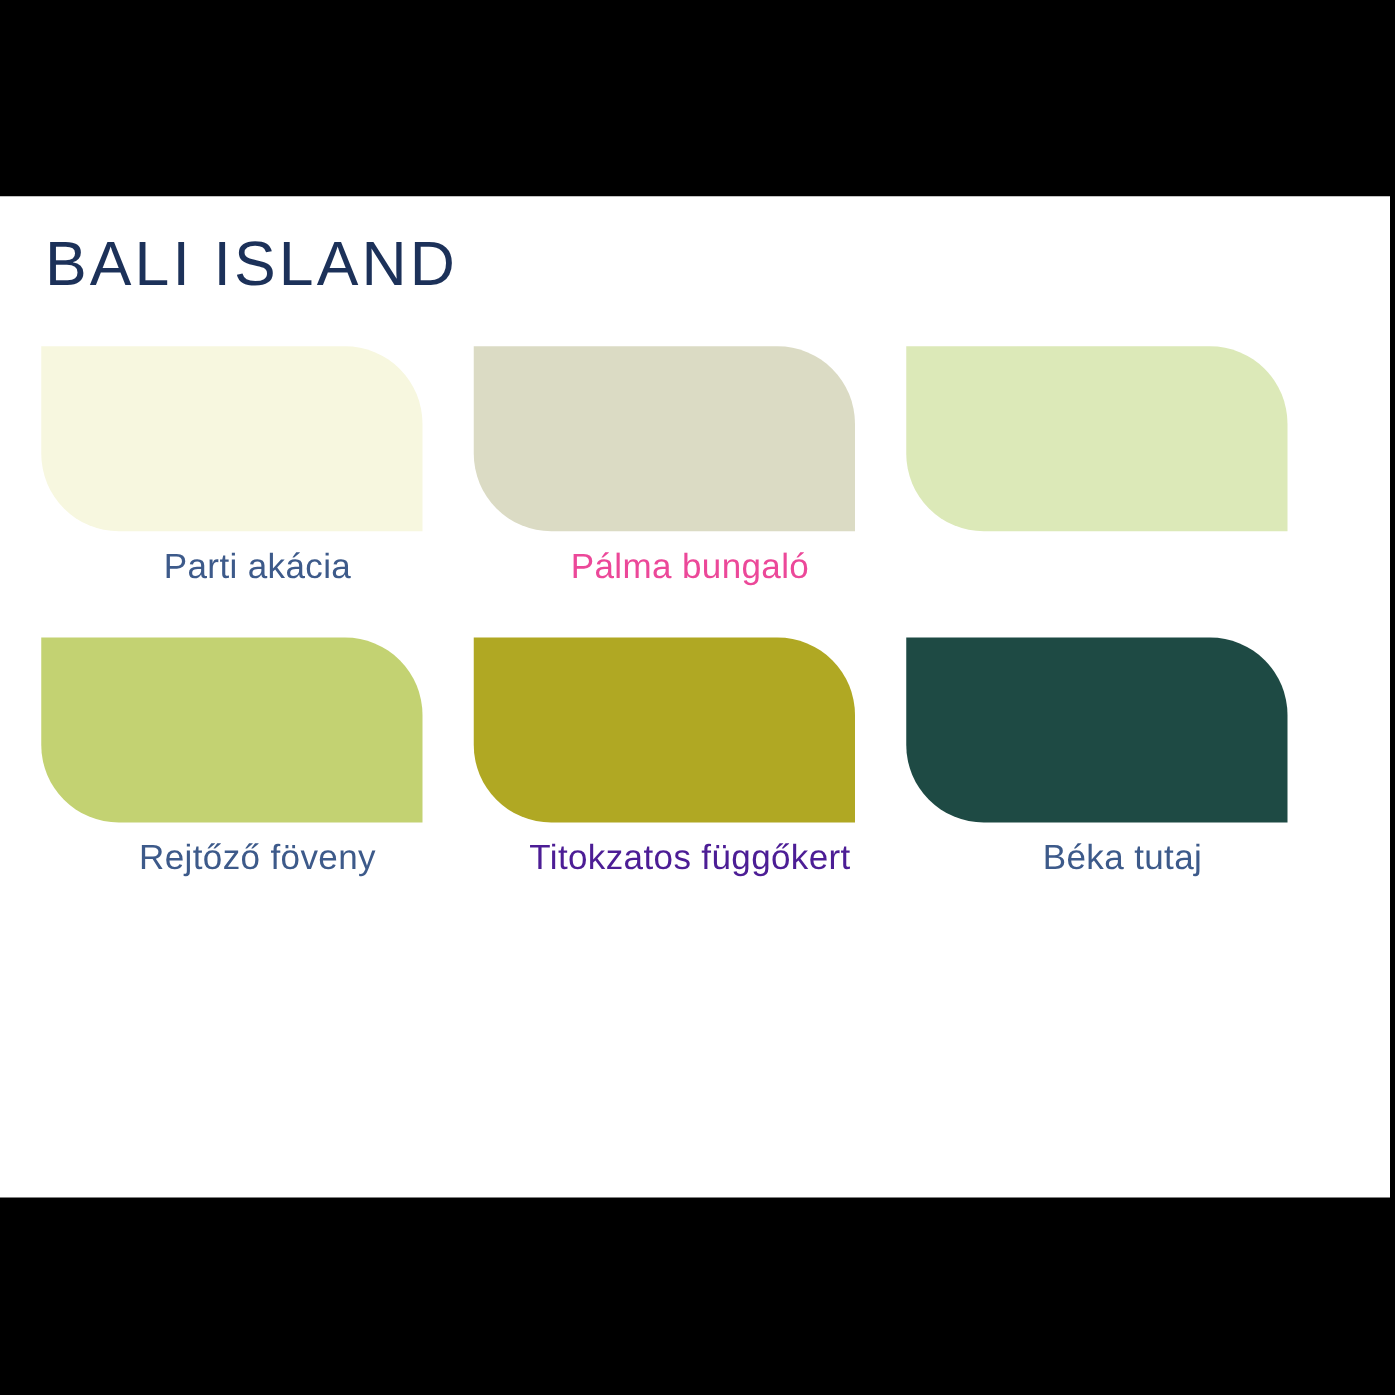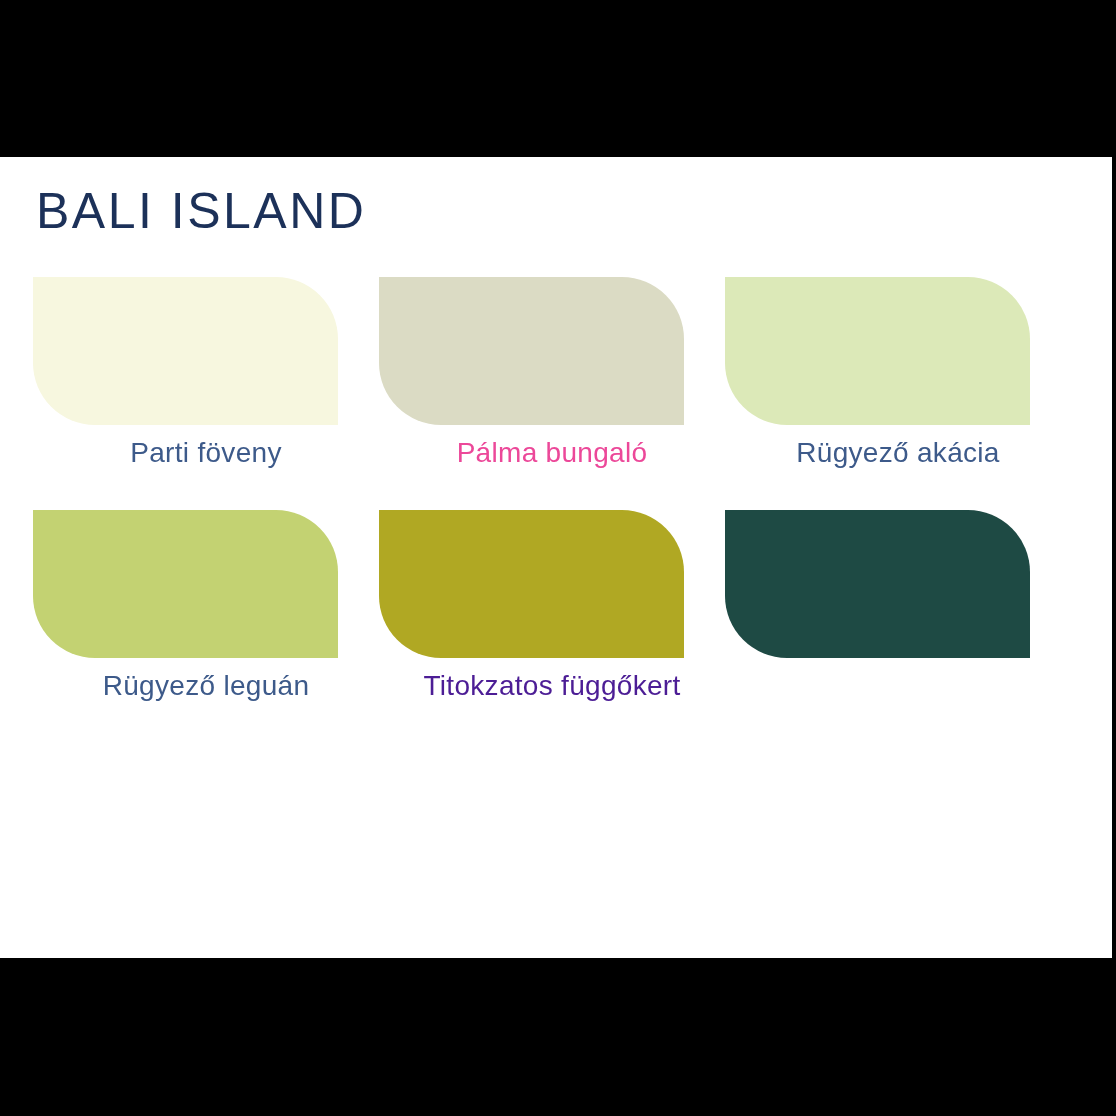--- a/index.html
+++ b/index.html
@@ -93,43 +93,43 @@
 <div id="page" style="background: rgb(0, 0, 0);">
 
   <div id="card" style="background: rgb(255, 255, 255);">
 
     <div id="palette-title" style="color: rgb(28, 49, 89);">BALI ISLAND</div>
 
     <div id="swatch-grid">
 
       <div class="swatch-cell">
         <div class="swatch-chip" style="background-color: rgb(247, 247, 223);"></div>
-        <div class="swatch-label" style="color: rgb(61, 90, 138);">Parti föveny</div>
+        <div class="swatch-label" style="color: rgb(61, 90, 138);">Parti akácia</div>
       </div>
 
       <div class="swatch-cell">
         <div class="swatch-chip" style="background-color: rgb(219, 219, 196);"></div>
         <div class="swatch-label" style="color: #ec4899;">Pálma bungaló</div>
       </div>
 
       <div class="swatch-cell">
         <div class="swatch-chip" style="background-color: rgb(220, 233, 184);"></div>
-        <div class="swatch-label" style="color: rgb(61, 90, 138);">Rügyező akácia</div>
       </div>
 
 
       <div class="swatch-cell">
         <div class="swatch-chip" style="background-color: rgb(195, 210, 114);"></div>
-        <div class="swatch-label" style="color: rgb(61, 90, 138);">Rügyező leguán</div>
+        <div class="swatch-label" style="color: rgb(61, 90, 138);">Rejtőző föveny</div>
       </div>
 
       <div class="swatch-cell">
         <div class="swatch-chip" style="background-color: rgb(176, 168, 35);"></div>
         <div class="swatch-label" style="color: #4c1d95;">Titokzatos függőkert</div>
       </div>
 
       <div class="swatch-cell">
         <div class="swatch-chip" style="background-color: rgb(30, 74, 68);"></div>
+        <div class="swatch-label" style="color: rgb(61, 90, 138);">Béka tutaj</div>
       </div>
 
     </div>
   </div>
 </div>
 
 </body></html>

